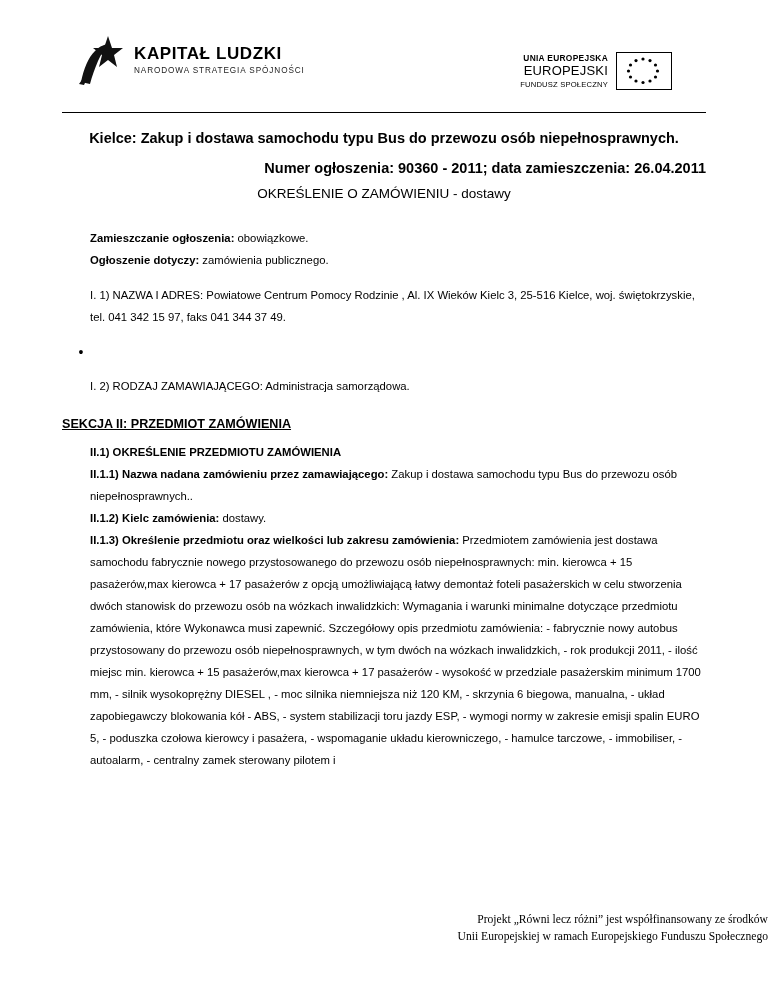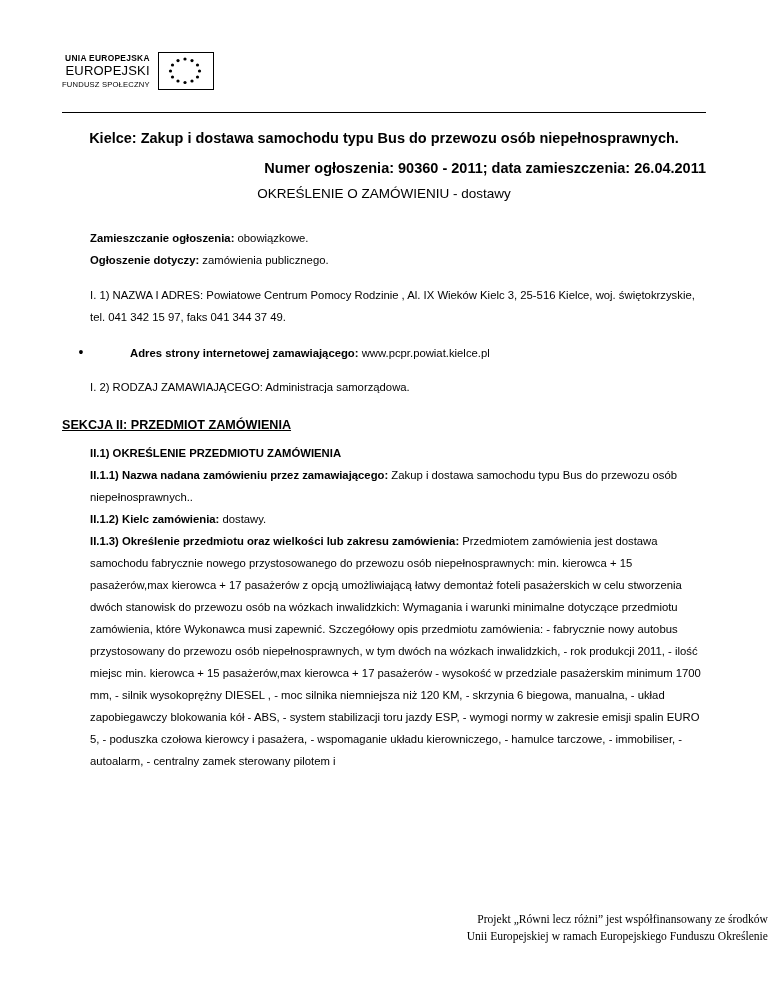--- a/index.html
+++ b/index.html
@@ -171,20 +171,33 @@
     color: #000;
   }
 </style>
 </head>
 <body>
 
 <div class="page">
 
   <div class="logo-bar">
 
+    <div class="kl-logo">
+      <div class="kl-mark">
+        <svg width="46" height="52" viewBox="0 0 46 52" xmlns="http://www.w3.org/2000/svg">
+          <path d="M30 2 L34 14 L45 14 L36 21 L39 33 L30 26 L21 33 L24 21 L15 14 L26 14 Z" fill="#111"></path>
+          <path d="M3 48 C6 34 10 24 17 17 C22 12 27 10 31 10 C27 14 23 20 20 27 C17 34 14 42 12 50 Z" fill="#111"></path>
+          <path d="M1 50 C5 44 9 40 14 37 C11 42 8 46 6 51 Z" fill="#111"></path>
+        </svg>
+      </div>
+      <div>
+        <div class="kl-text-main">KAPITAŁ LUDZKI</div>
+        <div class="kl-text-sub">NARODOWA STRATEGIA SPÓJNOŚCI</div>
+      </div>
+    </div>
 
     <div class="eu-logo">
       <div class="eu-text">
         <div class="eu-l1">UNIA EUROPEJSKA</div>
         <div class="eu-l2">EUROPEJSKI</div>
         <div class="eu-l3">FUNDUSZ SPOŁECZNY</div>
       </div>
       <div class="eu-flag">
         <svg width="52" height="34" viewBox="0 0 52 34" xmlns="http://www.w3.org/2000/svg">
           <g fill="#000">
@@ -221,23 +234,20 @@
     </div>
   </div>
 
 
   <div class="para">
     <b>I. 1) NAZWA I ADRES:</b><span> Powiatowe Centrum Pomocy Rodzinie , Al. IX Wieków Kielc 3, 25-516 Kielce, woj. świętokrzyskie, tel. 041 342 15 97, faks 041 344 37 49.</span>
   </div>
 
   <div class="bullet-row">
     <div class="bullet-dot">•</div>
-    <div class="bullet-text">
-      <b>Adres strony internetowej zamawiającego:</b><span> www.pcpr.powiat.kielce.pl</span>
-    </div>
   </div>
 
   <div class="para">
     <b>I. 2) RODZAJ ZAMAWIAJĄCEGO:</b><span> Administracja samorządowa.</span>
   </div>
 
   <div class="section-head">SEKCJA II: PRZEDMIOT ZAMÓWIENIA</div>
 
   <div class="sub-block">
     <p class="sub-line">
@@ -249,16 +259,16 @@
     <p class="sub-line">
       <b>II.1.2) Kielc zamówienia:</b><span> dostawy.</span>
     </p>
     <p class="sub-line">
       <b>II.1.3) Określenie przedmiotu oraz wielkości lub zakresu zamówienia:</b><span> Przedmiotem zamówienia jest dostawa samochodu fabrycznie nowego przystosowanego do przewozu osób niepełnosprawnych: min. kierowca + 15 pasażerów,max kierowca + 17 pasażerów z opcją umożliwiającą łatwy demontaż foteli pasażerskich w celu stworzenia dwóch stanowisk do przewozu osób na wózkach inwalidzkich: Wymagania i warunki minimalne dotyczące przedmiotu zamówienia, które Wykonawca musi zapewnić. Szczegółowy opis przedmiotu zamówienia: - fabrycznie nowy autobus przystosowany do przewozu osób niepełnosprawnych, w tym dwóch na wózkach inwalidzkich, - rok produkcji 2011, - ilość miejsc min. kierowca + 15 pasażerów,max kierowca + 17 pasażerów - wysokość w przedziale pasażerskim minimum 1700 mm, - silnik wysokoprężny DIESEL , - moc silnika niemniejsza niż 120 KM, - skrzynia 6 biegowa, manualna, - układ zapobiegawczy blokowania kół - ABS, - system stabilizacji toru jazdy ESP, - wymogi normy w zakresie emisji spalin EURO 5, - poduszka czołowa kierowcy i pasażera, - wspomaganie układu kierowniczego, - hamulce tarczowe, - immobiliser, - autoalarm, - centralny zamek sterowany pilotem i</span>
     </p>
   </div>
 
   <div class="footer">
     <div>Projekt „Równi lecz różni” jest współfinansowany ze środków</div>
-    <div>Unii Europejskiej w ramach Europejskiego Funduszu Określenie</div>
+    <div>Unii Europejskiej w ramach Europejskiego Funduszu Społecznego</div>
   </div>
 
 </div>
 
 </body></html>

